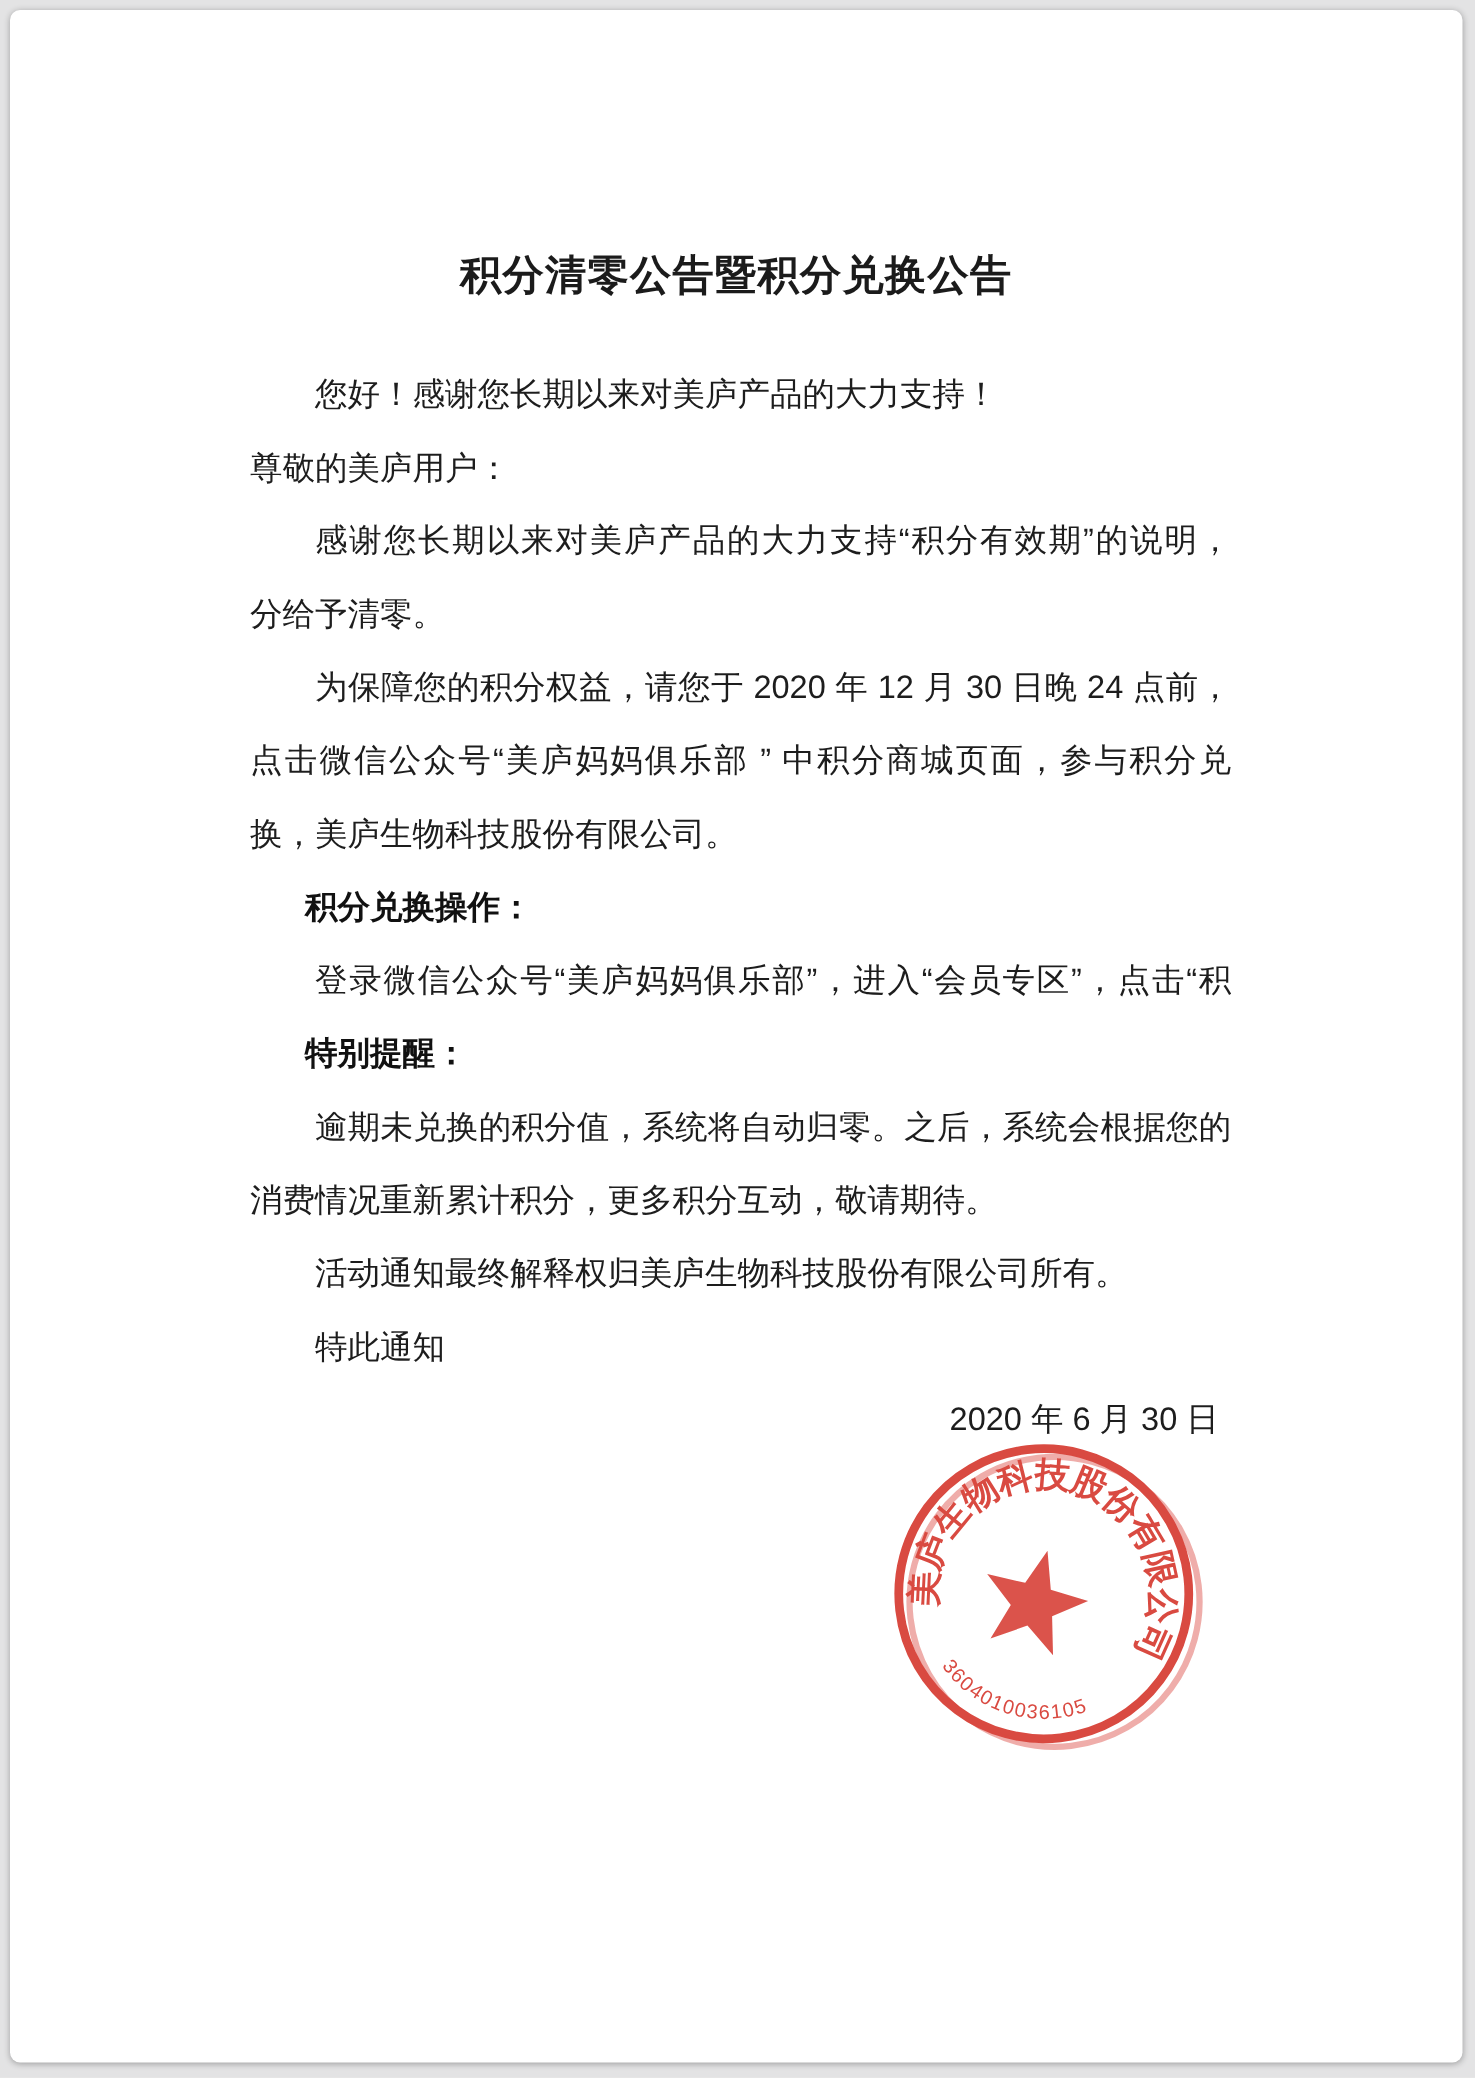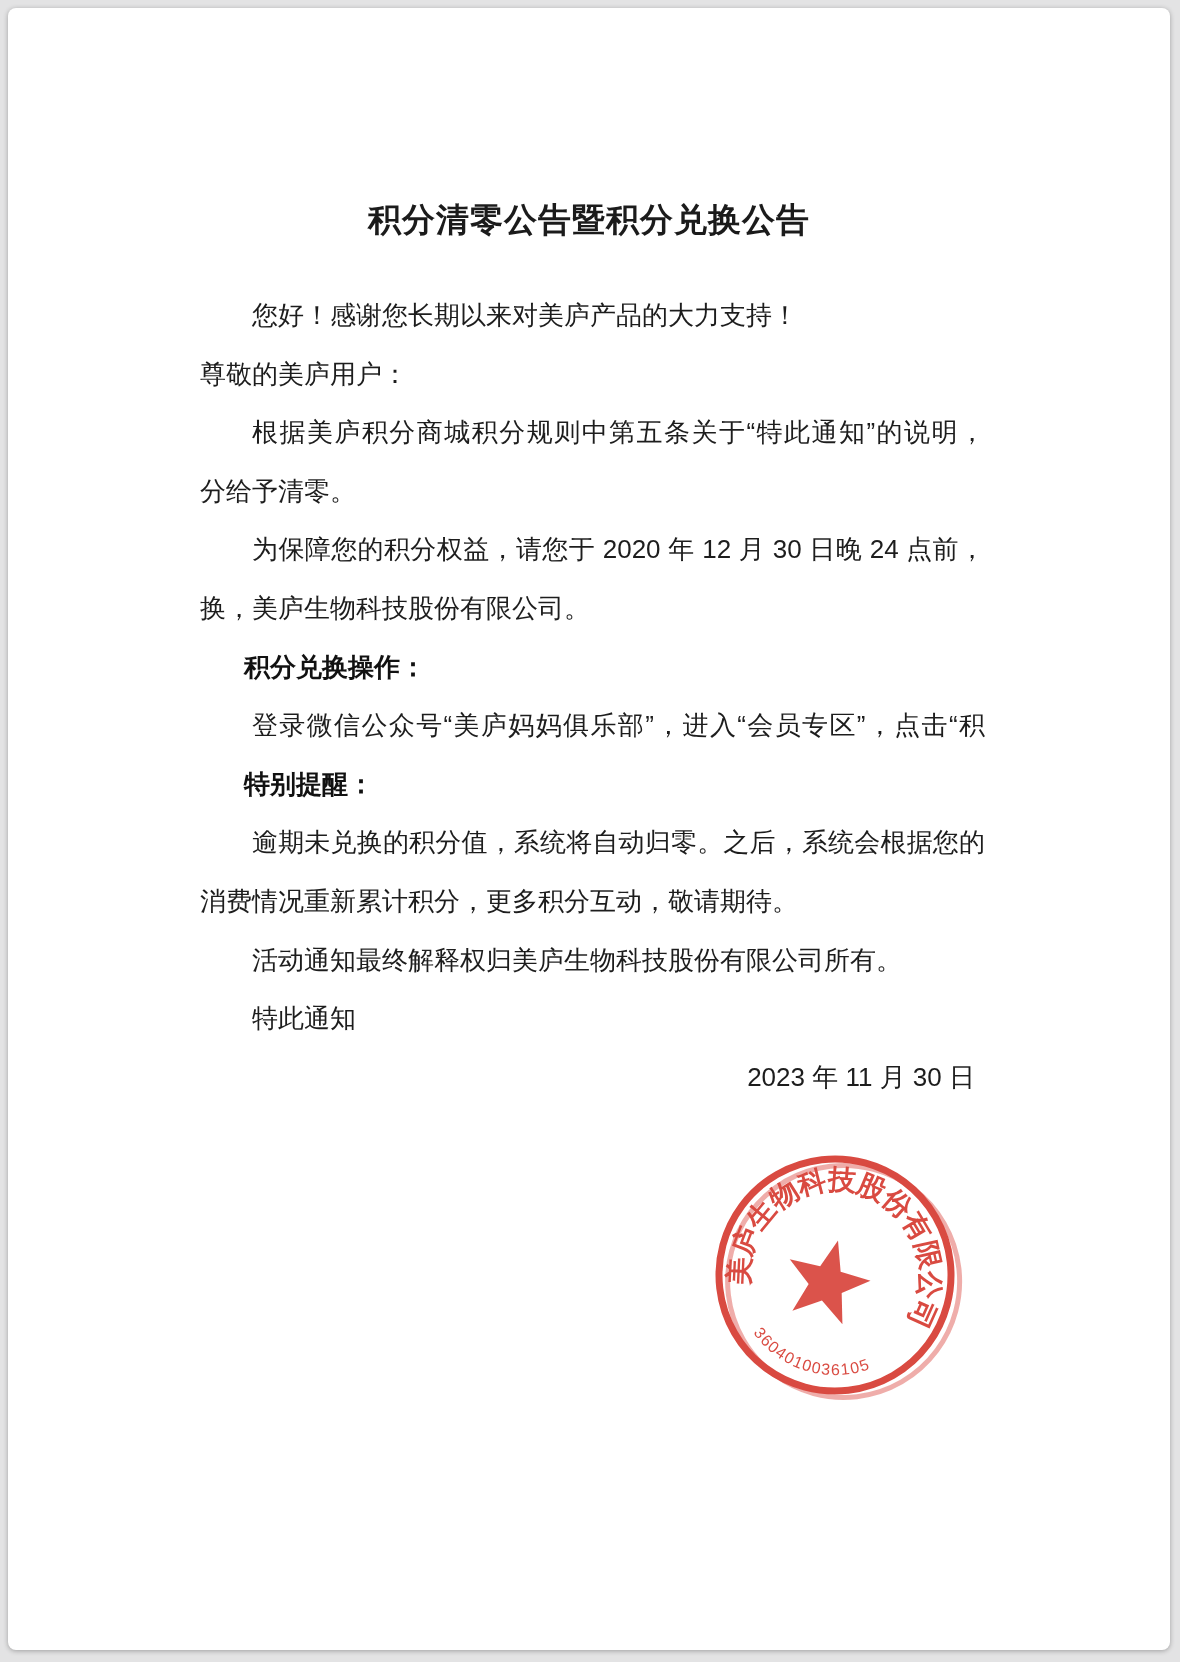--- a/index.html
+++ b/index.html
@@ -89,32 +89,33 @@
 
 <div class="scan-bg"></div>
 
 <div class="page">
 
   <h1 class="title">积分清零公告暨积分兑换公告</h1>
 
   <div class="content" id="lines">
       <div class="line left indent">您好！感谢您长期以来对美庐产品的大力支持！</div>
       <div class="line left">尊敬的美庐用户：</div>
-      <div class="line fill indent">根据美庐积分商城积分规则中第五条关于“特此通知”的说明，</div>
+      <div class="line fill indent">感谢您长期以来对美庐产品的大力支持“积分有效期”的说明，</div>
       <div class="line left">分给予清零。</div>
       <div class="line fill indent">为保障您的积分权益，请您于 2020 年 12 月 30 日晚 24 点前，</div>
+      <div class="line fill">点击微信公众号“美庐妈妈俱乐部 ” 中积分商城页面，参与积分兑</div>
       <div class="line left">换，美庐生物科技股份有限公司。</div>
       <div class="line left bold">积分兑换操作：</div>
       <div class="line fill indent">登录微信公众号“美庐妈妈俱乐部”，进入“会员专区”，点击“积</div>
       <div class="line left bold">特别提醒：</div>
       <div class="line fill indent">逾期未兑换的积分值，系统将自动归零。之后，系统会根据您的</div>
       <div class="line left">消费情况重新累计积分，更多积分互动，敬请期待。</div>
       <div class="line left indent">活动通知最终解释权归美庐生物科技股份有限公司所有。</div>
       <div class="line left indent">特此通知</div>
-      <div class="line right">2023 年 11 月 30 日</div>
+      <div class="line right">2020 年 6 月 30 日</div>
     </div>
 
   <svg class="stamp" viewBox="-130 -130 260 260" xmlns="http://www.w3.org/2000/svg">
     <defs>
       <path id="arcTop" d="M -80,32 A 86 86 0 1 1 80,32"></path>
       <path id="arcBottom" d="M -64,77 A 100 100 0 0 0 64,77"></path>
     </defs>
 
     <circle class="ink ring-main" cx="0" cy="0" r="116"></circle>
     <circle class="ink ring-ghost" cx="10" cy="4" r="116"></circle>

